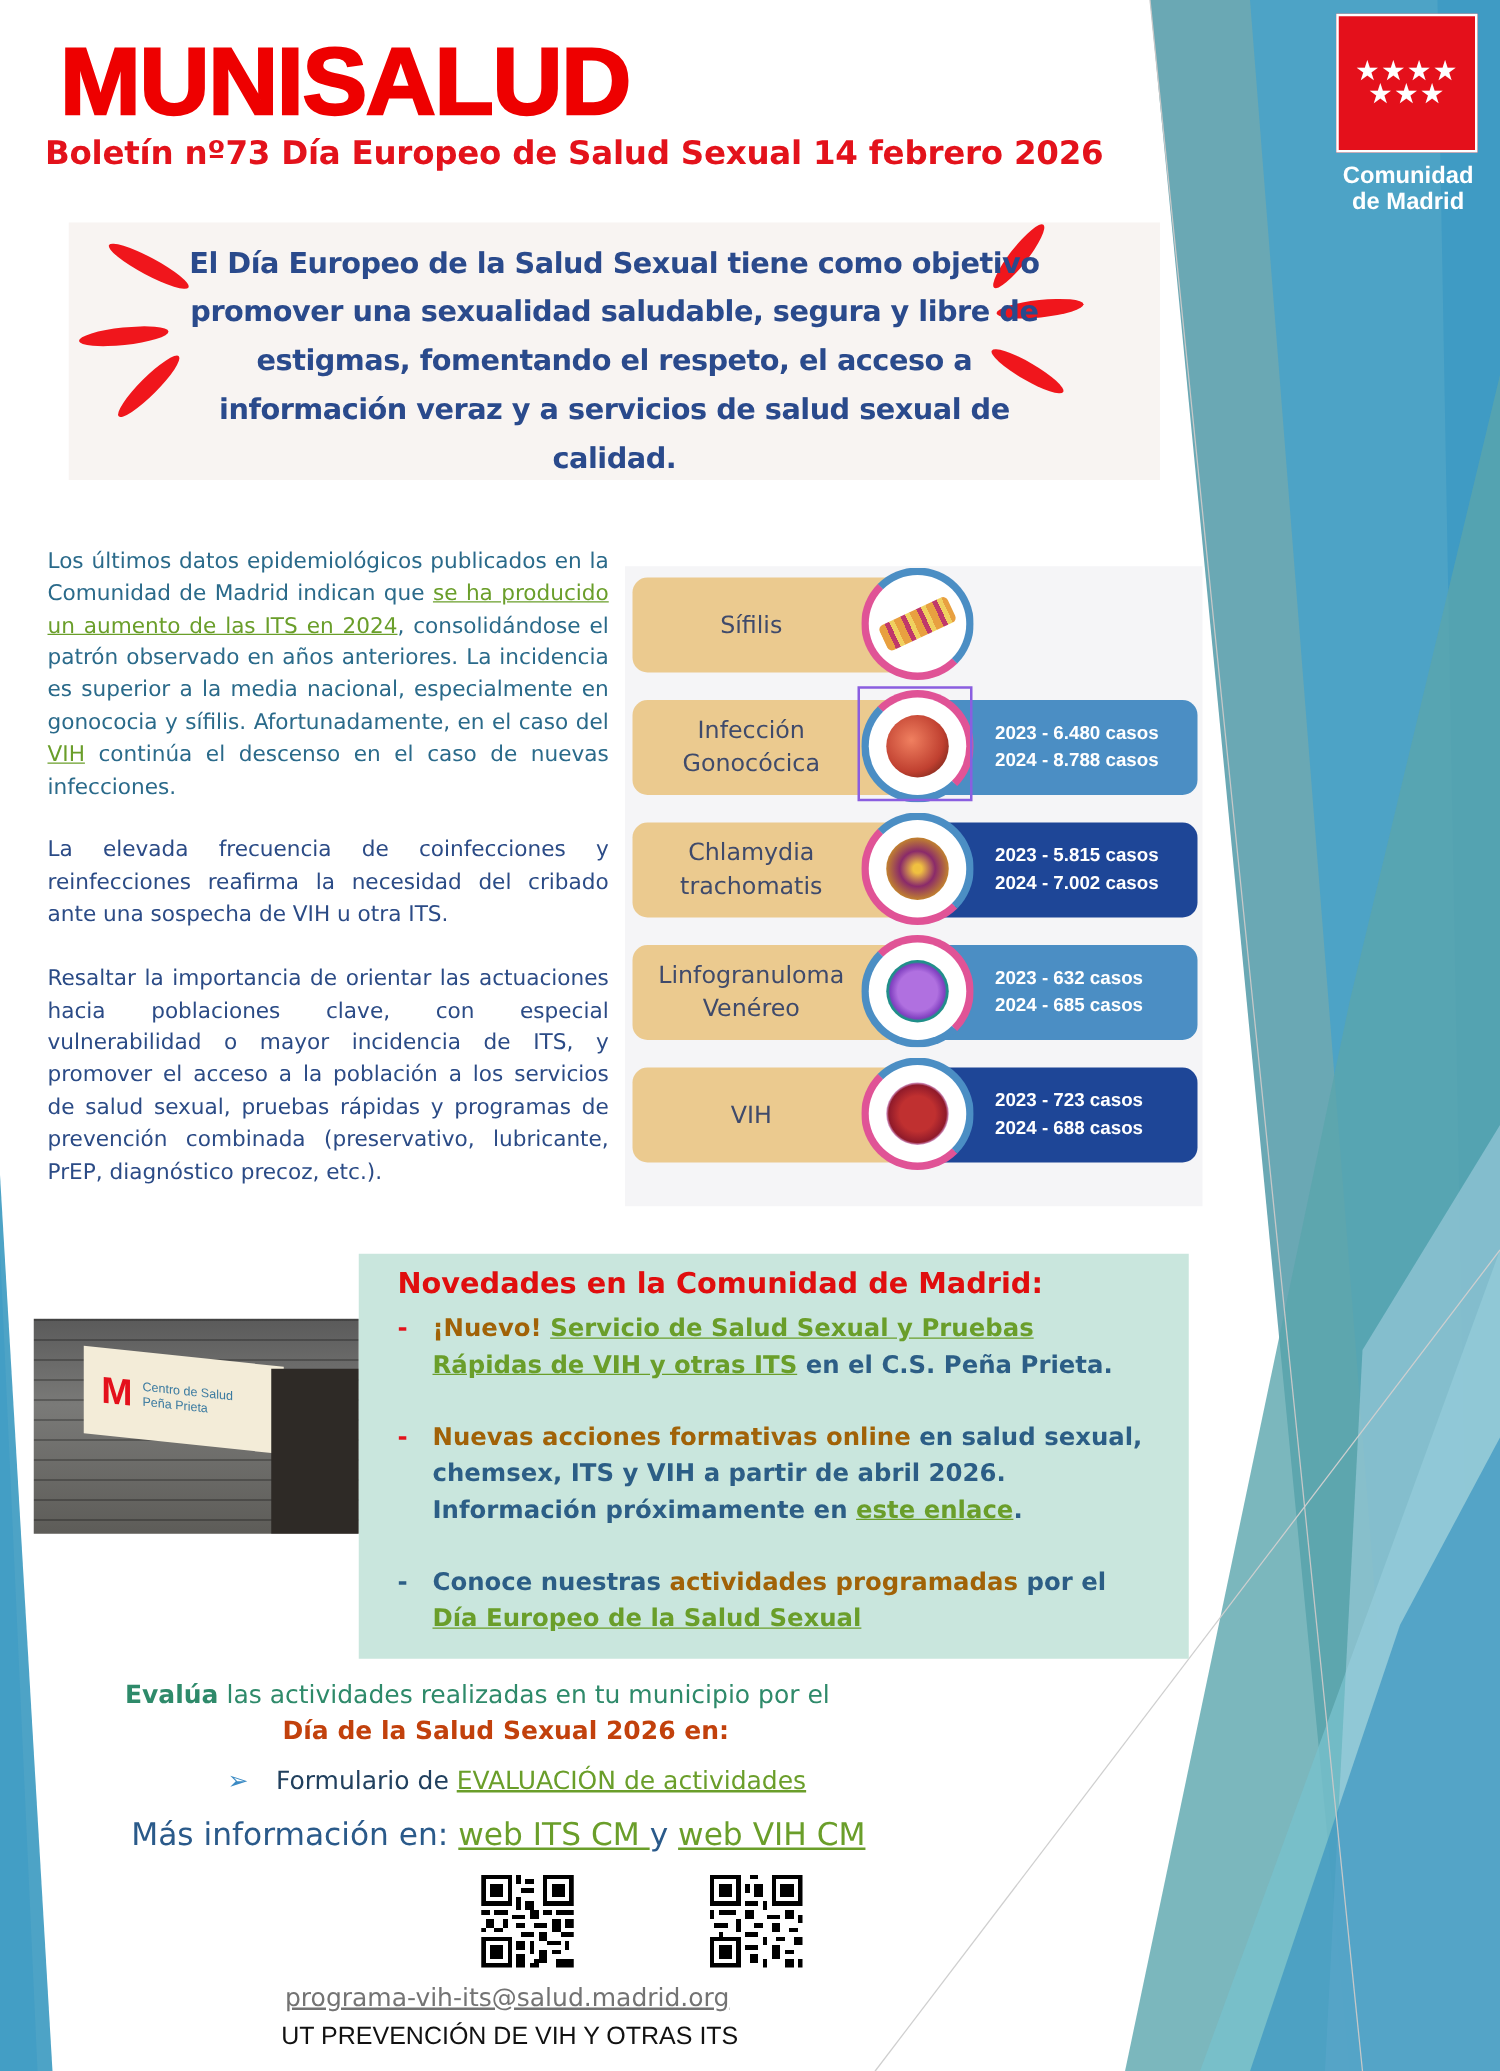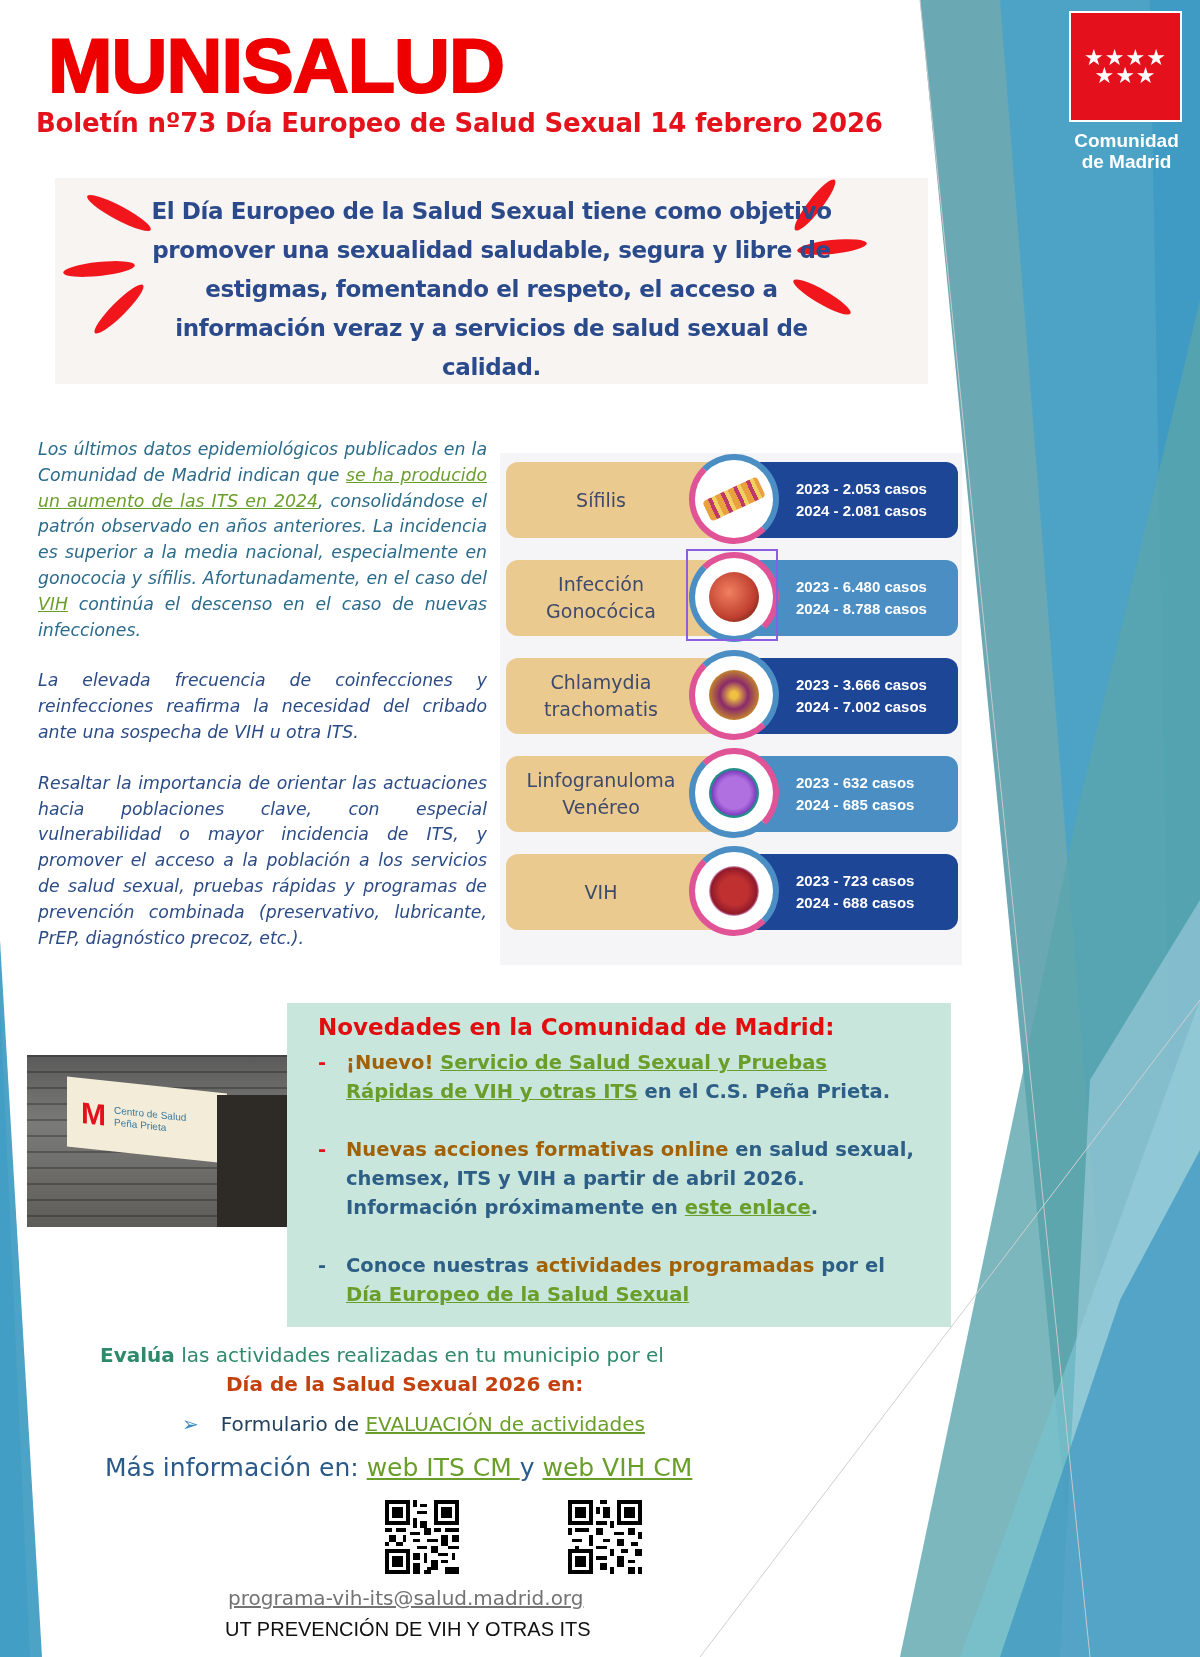--- a/index.html
+++ b/index.html
@@ -48,21 +48,21 @@
     font-family: "DejaVu Sans", sans-serif; letter-spacing: -0.4px;
   }
   .stroke { position: absolute; background: #f0161c; border-radius: 50%; height: 14px; }
 
   
   .body-col {
     position: absolute; left: 38px; top: 437px; width: 449px;
     color: #2a6a8a; font-size: 17.3px; line-height: 25.8px;
     text-align: justify; font-family: "DejaVu Sans", sans-serif;
   }
-  .body-col p { margin-bottom: 25px; font-style: italic; }
+  .body-col p { margin-bottom: 25px; }
   .link-green { color: #6a9e2a; text-decoration: underline; }
   .body-col .dark { color: #2b4b86; }
 
   
   .infographic {
     position: absolute; left: 500px; top: 453px; width: 462px; height: 512px;
     background: #f5f5f7;
   }
   .sti-row { position: absolute; left: 6px; width: 452px; height: 80px; }
   .sti-label {
@@ -211,45 +211,41 @@
 
   <div class="body-col">
     <p><span>Los últimos datos epidemiológicos publicados en la Comunidad de Madrid indican que </span><a class="link-green">se ha producido un aumento de las ITS en 2024</a><span>, consolidándose el patrón observado en años anteriores. La incidencia es superior a la media nacional, especialmente en gonococia y sífilis. Afortunadamente, en el caso del </span><a class="link-green">VIH</a><span> continúa el descenso en el caso de nuevas infecciones.</span></p>
     <p class="dark">La elevada frecuencia de coinfecciones y reinfecciones reafirma la necesidad del cribado ante una sospecha de VIH u otra ITS.</p>
     <p class="dark">Resaltar la importancia de orientar las actuaciones hacia poblaciones clave, con especial vulnerabilidad o mayor incidencia de ITS, y promover el acceso a la población a los servicios de salud sexual, pruebas rápidas y programas de prevención combinada (preservativo, lubricante, PrEP, diagnóstico precoz, etc.).</p>
   </div>
 
   <div class="infographic">
     <div class="sti-row" style="top:6px">
       <div class="sti-label">Sífilis</div>
-      <div class="sti-values dark">
-        <span>2023 - 2.053 casos</span>
-        <span>2024 - 2.081 casos</span>
-      </div>
       <div class="sti-circle">
         <div class="germ" style="width:60px;height:22px;border-radius:4px;transform:rotate(-25deg);background:repeating-linear-gradient(90deg,#e8a040 0 6px,#c0386a 6px 10px,#f0d060 10px 14px);"></div>
       </div>
     </div>
 
     <div class="sti-row" style="top:104px">
       <div class="sti-label">Infección Gonocócica</div>
       <div class="sti-values light">
         <span>2023 - 6.480 casos</span>
         <span>2024 - 8.788 casos</span>
       </div>
       <div class="sti-circle alt">
         <div class="germ" style="background:radial-gradient(circle at 40% 40%,#f08060,#c04030 60%,#501810);"></div>
       </div>
       <div class="select-box"></div>
     </div>
 
     <div class="sti-row" style="top:202px">
       <div class="sti-label">Chlamydia trachomatis</div>
       <div class="sti-values dark">
-        <span>2023 - 3.666 casos</span>
+        <span>2023 - 5.815 casos</span>
         <span>2024 - 7.002 casos</span>
       </div>
       <div class="sti-circle">
         <div class="germ" style="background:radial-gradient(circle,#f0c040 10%,#8a2a6a 40%,#c08030 70%,#603010);"></div>
       </div>
     </div>
 
     <div class="sti-row" style="top:300px">
       <div class="sti-label">Linfogranuloma Venéreo</div>
       <div class="sti-values light">

